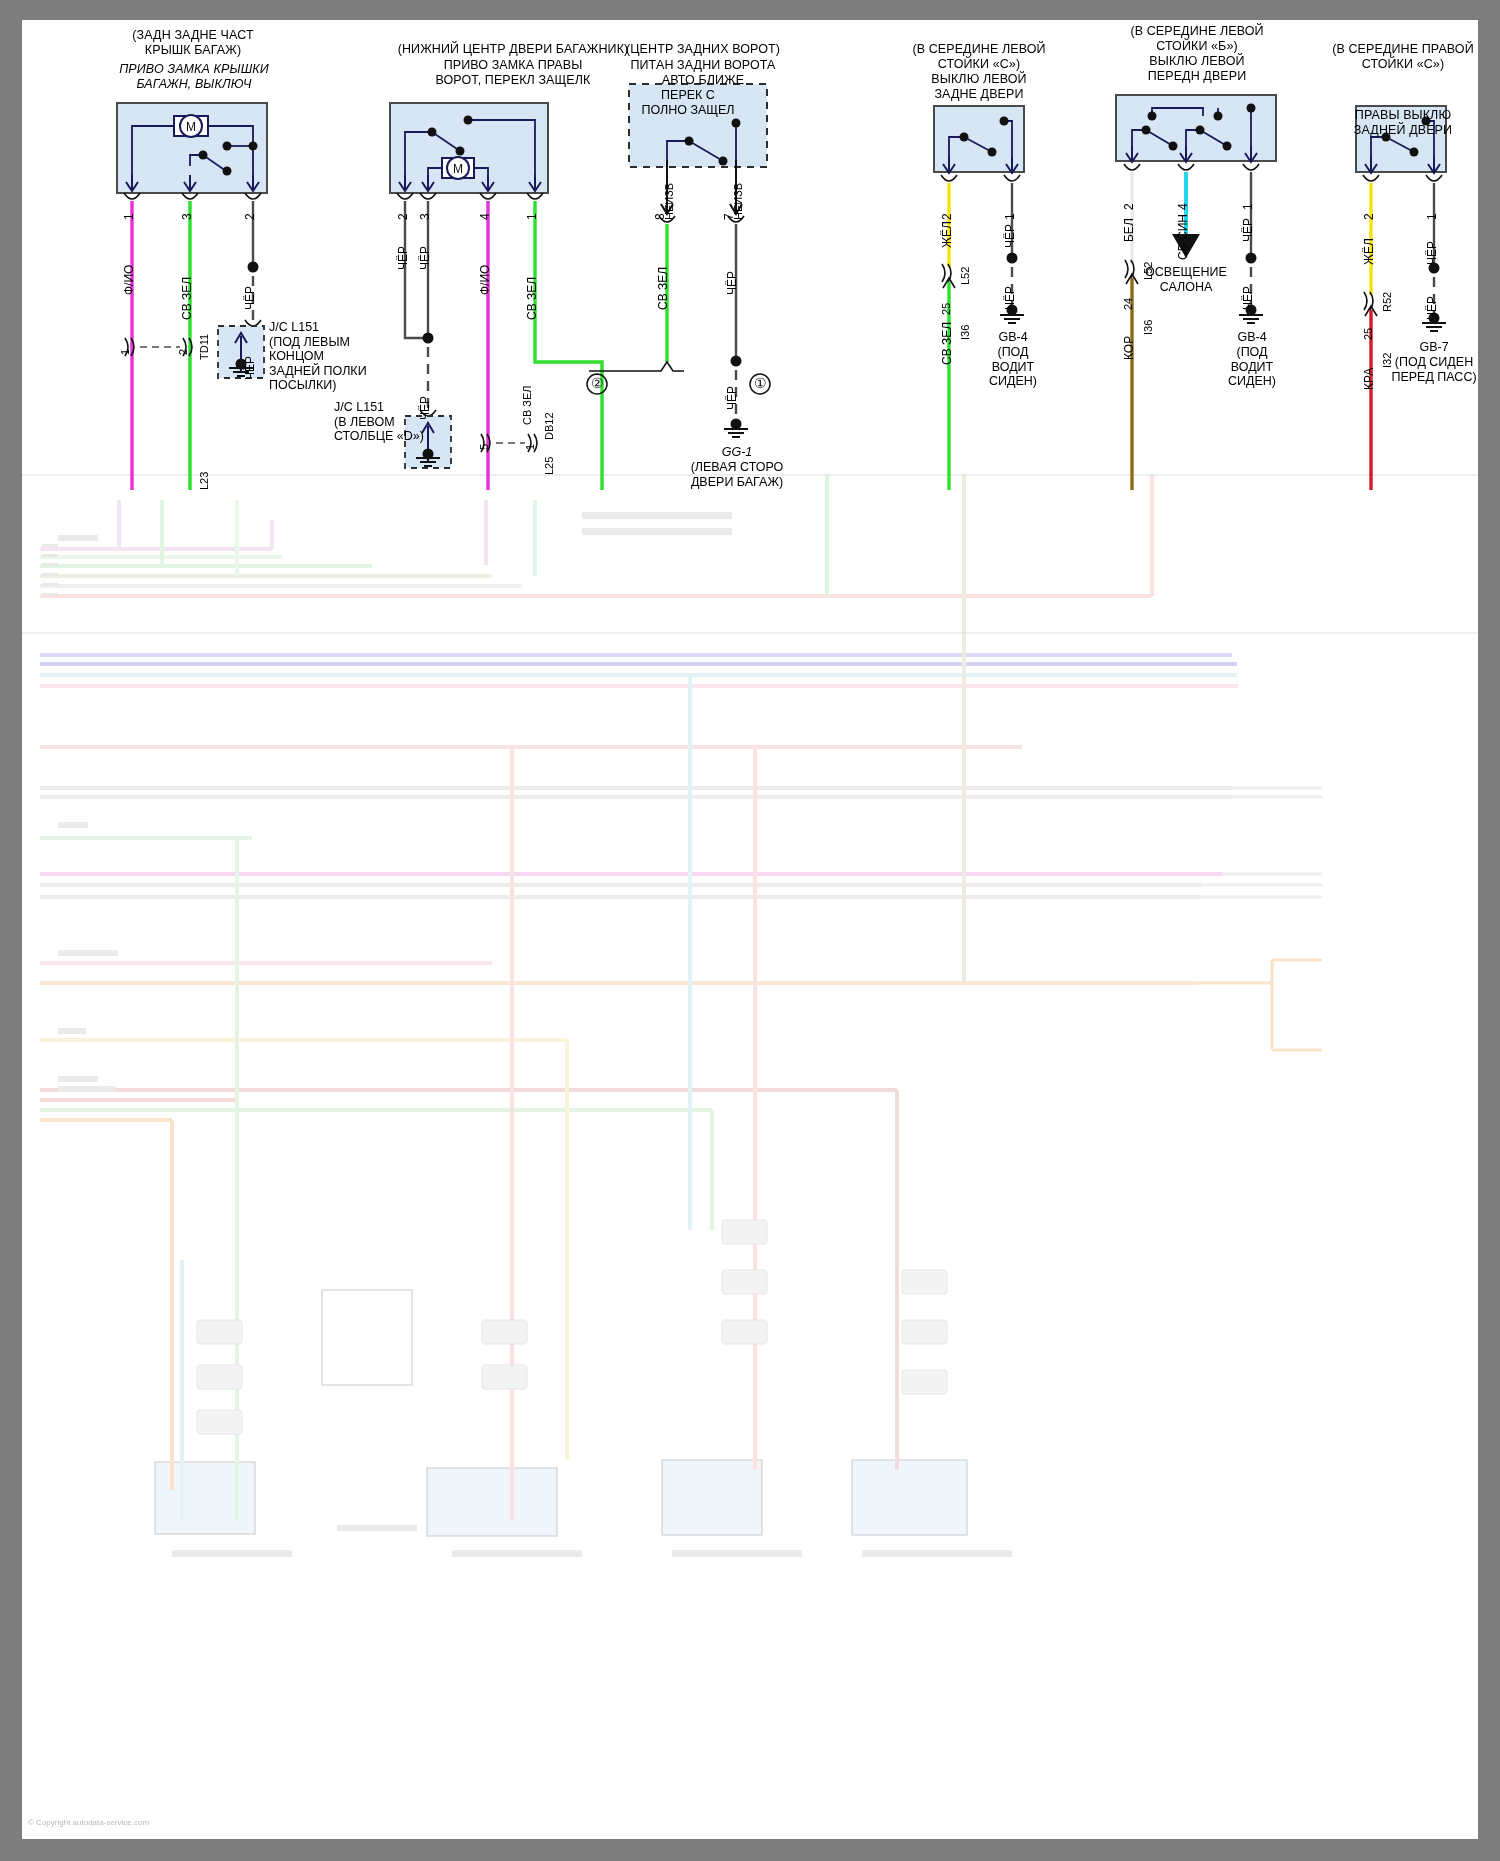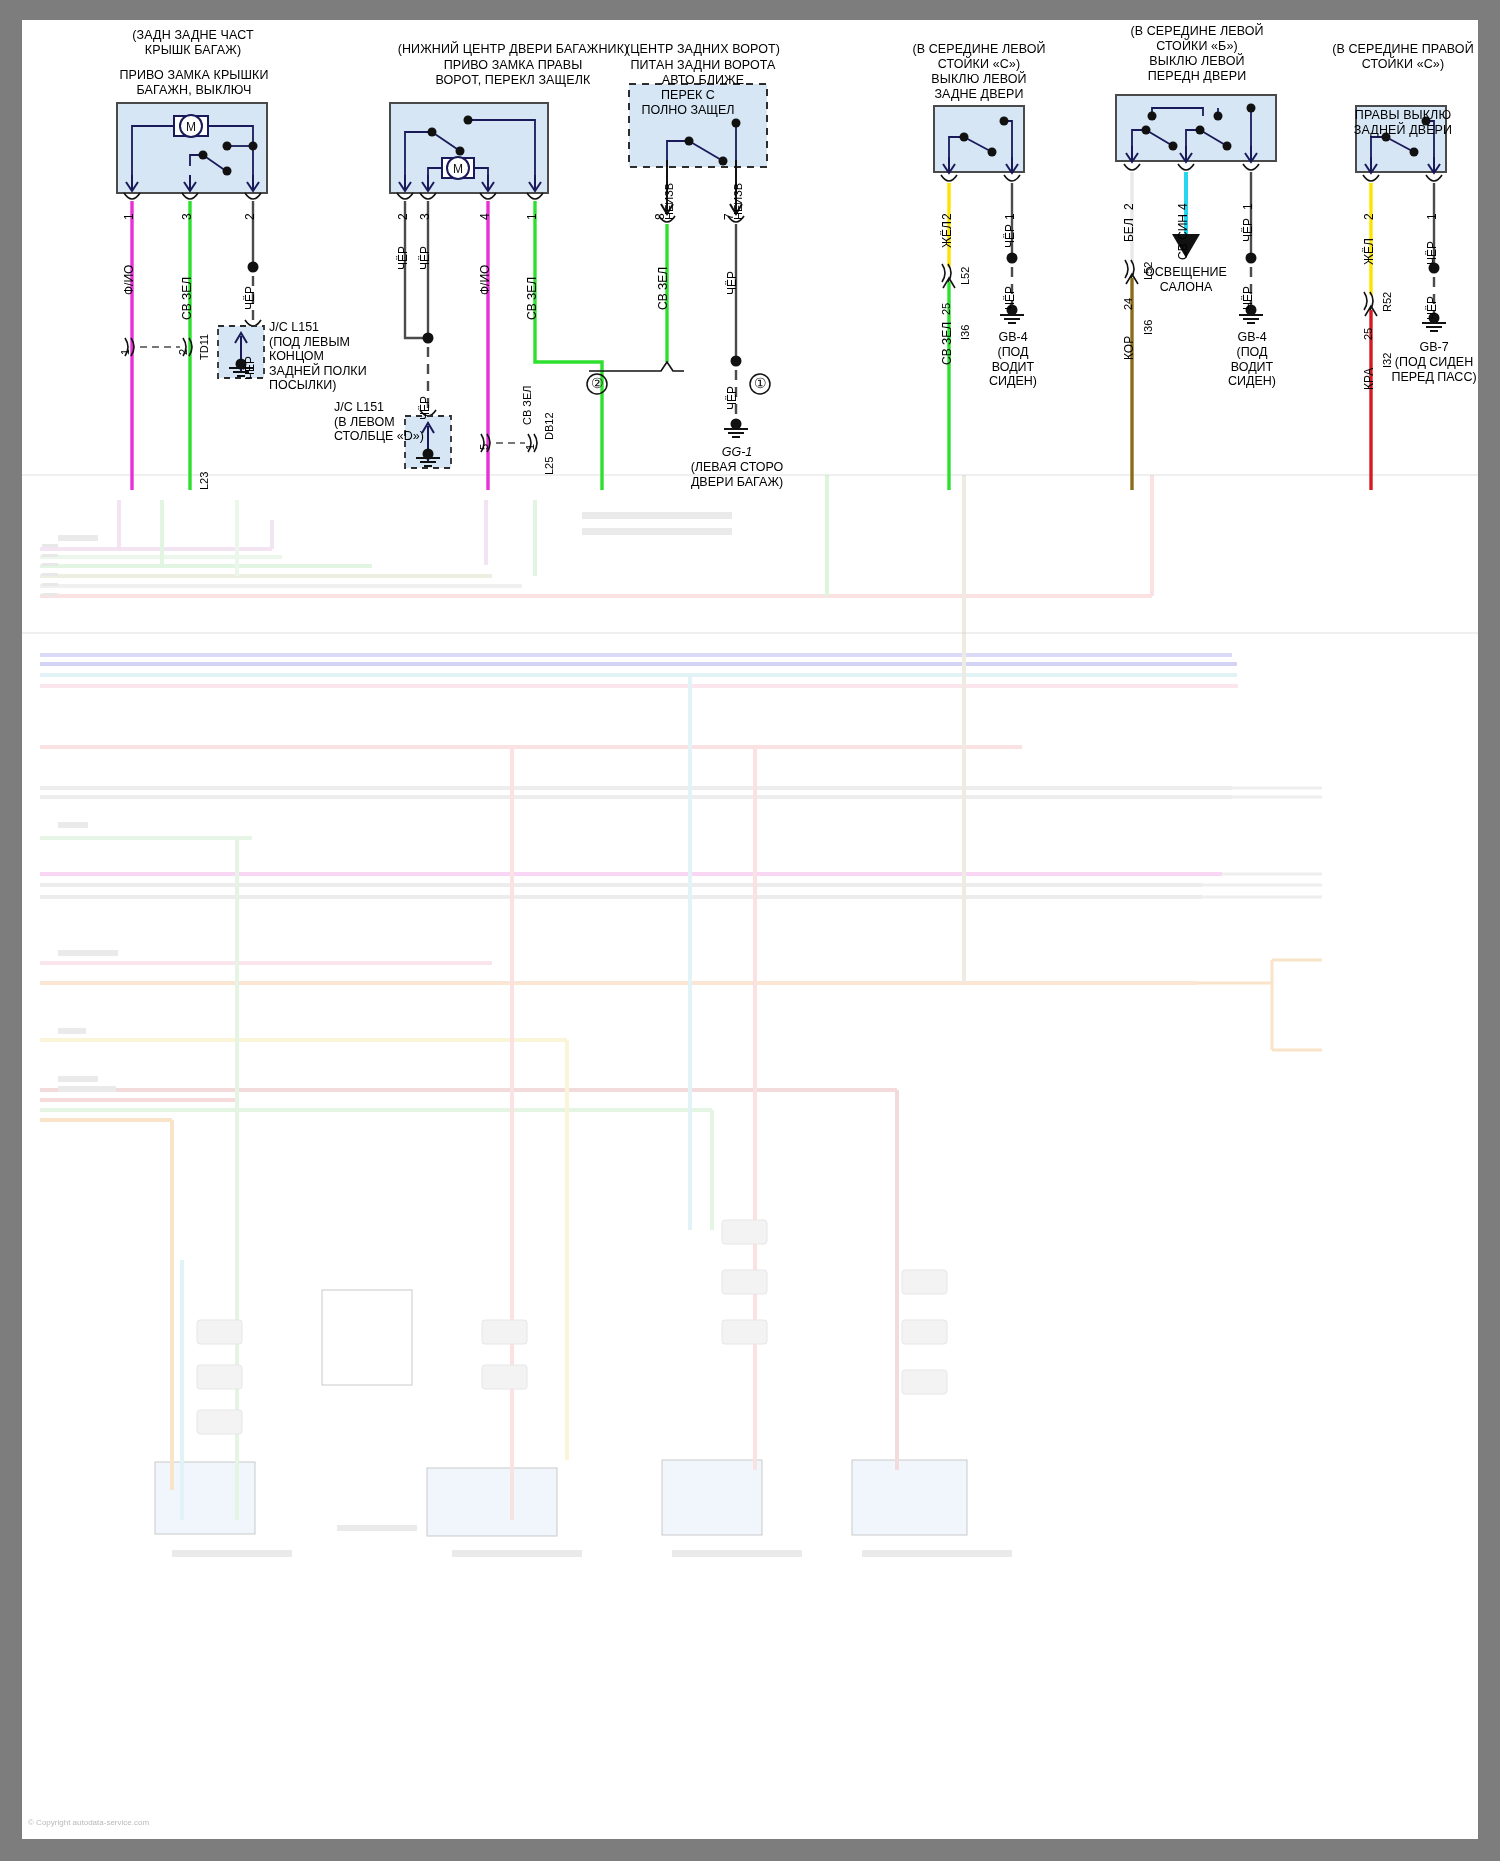--- a/index.html
+++ b/index.html
@@ -415,21 +415,21 @@
           <line x1="1400" y1="303" x2="1424" y2="303"></line>
           <line x1="1404" y1="307" x2="1420" y2="307"></line>
           <line x1="1408" y1="311" x2="1416" y2="311"></line>
         </g>
       </g>
 
     </svg>
 
     <div class="ttl" style="left:82px;top:8px;width:178px;">(ЗАДН ЗАДНЕ ЧАСТ
 КРЫШК БАГАЖ)</div>
-    <div class="ttl" style="left:74px;top:48px;width:196px;">ПРИВО ЗАМКА КРЫШКИ
+    <div class="ttl" style="left:74px;top:42px;width:196px;font-style:italic;">ПРИВО ЗАМКА КРЫШКИ
 БАГАЖН, ВЫКЛЮЧ</div>
 
     <div class="vlabel" style="left:100px;top:200px;">1</div>
     <div class="vlabel" style="left:100px;top:275px;">Ф/ИО</div>
     <div class="vlabel" style="left:158px;top:200px;">3</div>
     <div class="vlabel" style="left:158px;top:300px;">СВ ЗЕЛ</div>
     <div class="vlabel" style="left:221px;top:200px;">2</div>
     <div class="vlabel" style="left:221px;top:290px;">ЧЁР</div>
     <div class="vlabel" style="left:221px;top:360px;">ЧЁР</div>
 

